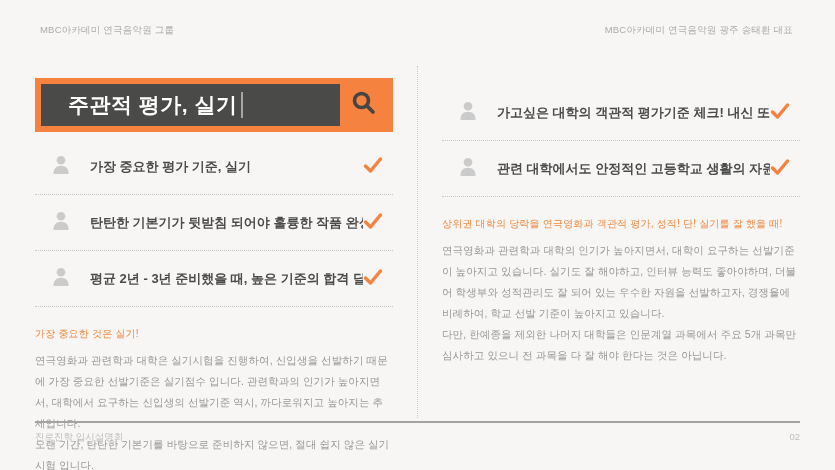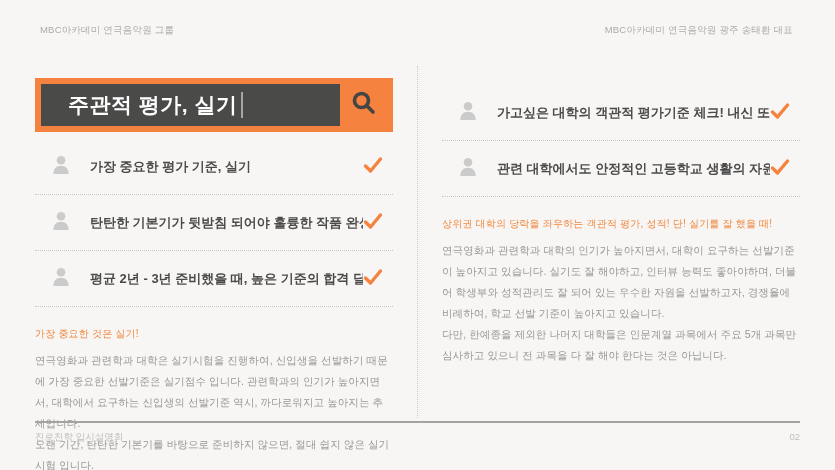--- a/index.html
+++ b/index.html
@@ -198,21 +198,21 @@
           </span>
           <span class="row-label">관련 대학에서도 안정적인 고등학교 생활의 자원 선호</span>
           <span class="check">
             <svg width="20" height="18" viewBox="0 0 20 18">
                 <polyline points="2.5,10 7.5,15 17.5,3" fill="none" stroke="#f5823e" stroke-width="3.4" stroke-linecap="round" stroke-linejoin="round"></polyline>
               </svg>
           </span>
         </div>
       </div>
 
-      <h3 class="block-heading">상위권 대학의 당락을 좌우하는 객관적 평가, 성적! 단! 실기를 잘 했을 때!</h3>
+      <h3 class="block-heading">상위권 대학의 당락을 연극영화과 객관적 평가, 성적! 단! 실기를 잘 했을 때!</h3>
       <p class="block-para">연극영화과 관련학과 대학의 인기가 높아지면서, 대학이 요구하는 선발기준이 높아지고 있습니다. 실기도 잘 해야하고, 인터뷰 능력도 좋아야하며, 더불어 학생부와 성적관리도 잘 되어 있는 우수한 자원을 선발하고자, 경쟁율에 비례하여, 학교 선발 기준이 높아지고 있습니다.
 다만, 한예종을 제외한 나머지 대학들은 인문계열 과목에서 주요 5개 과목만 심사하고 있으니 전 과목을 다 잘 해야 한다는 것은 아닙니다.</p>
     </section>
 
   </div>
 
   <div class="footer">
     <span>진로진학 입시설명회</span>
     <span>02</span>
   </div>

